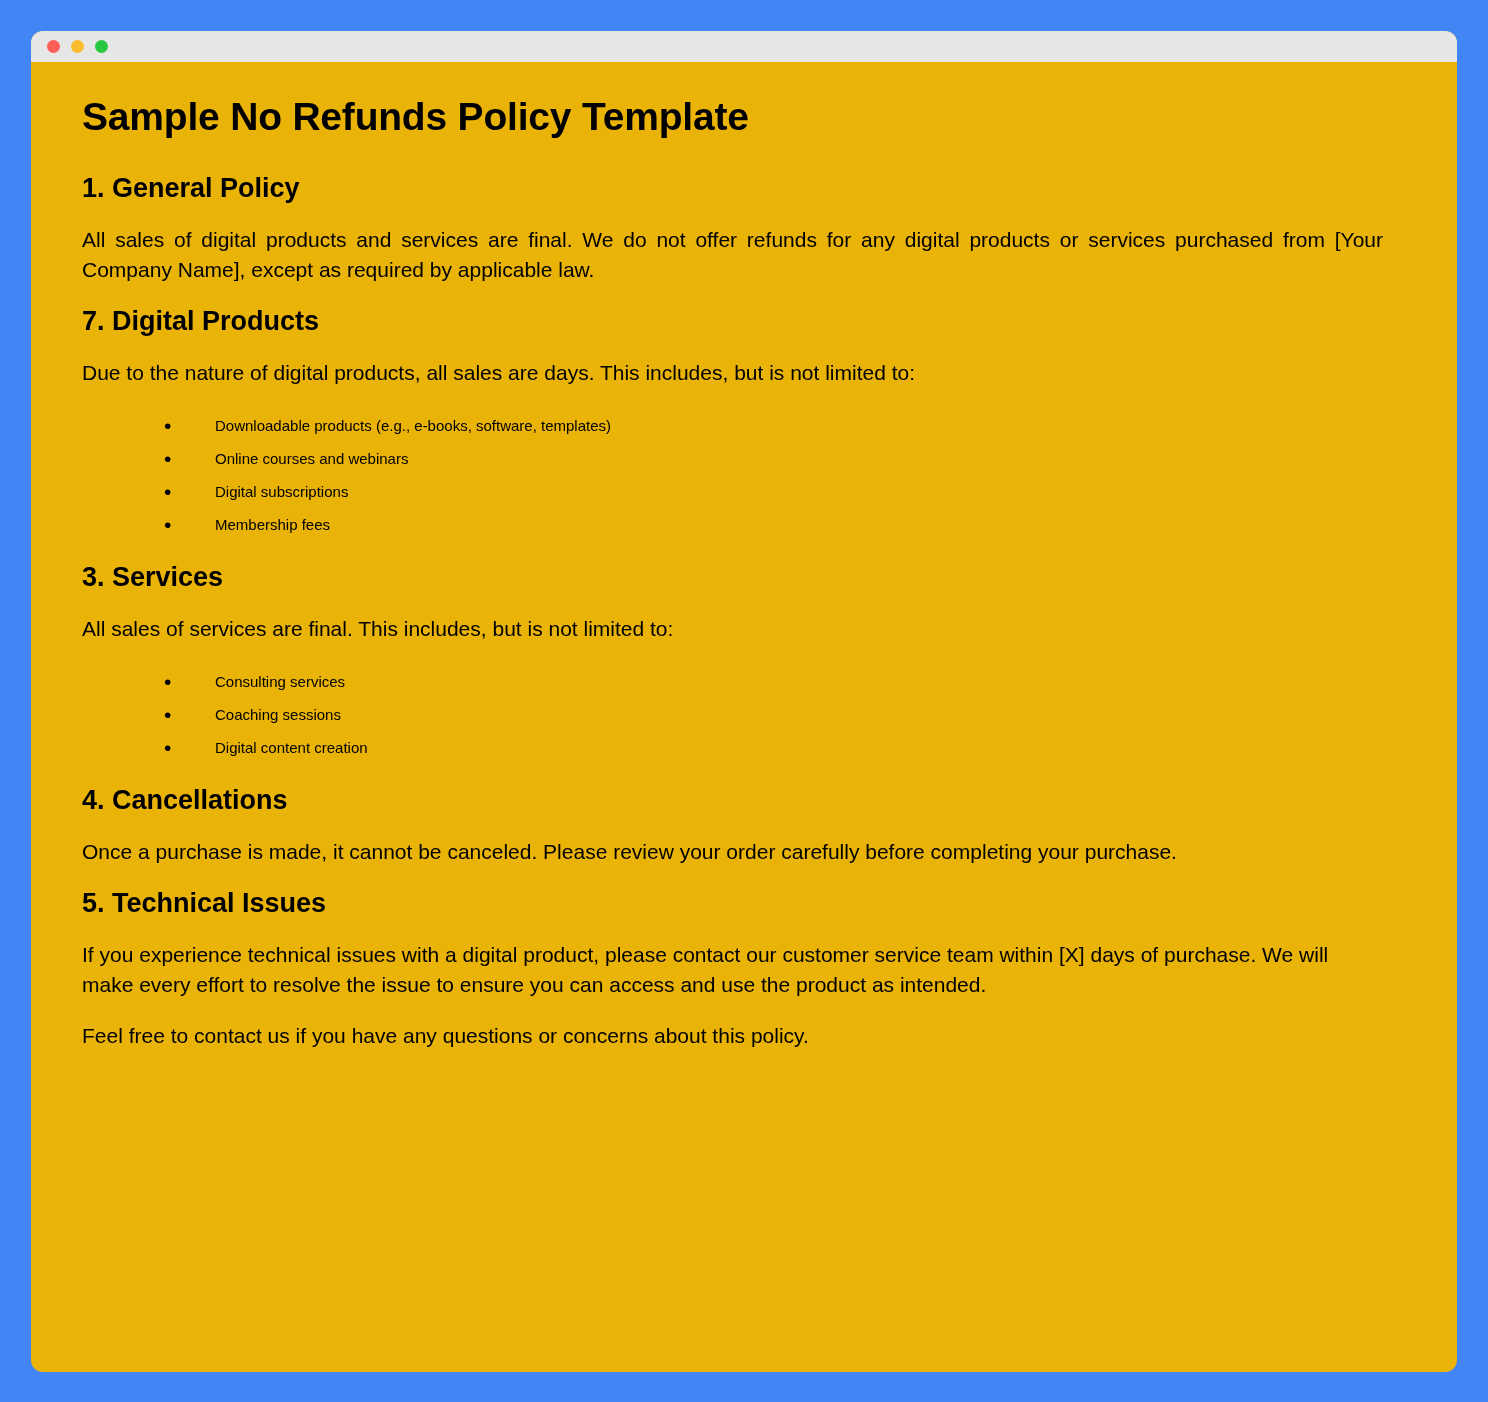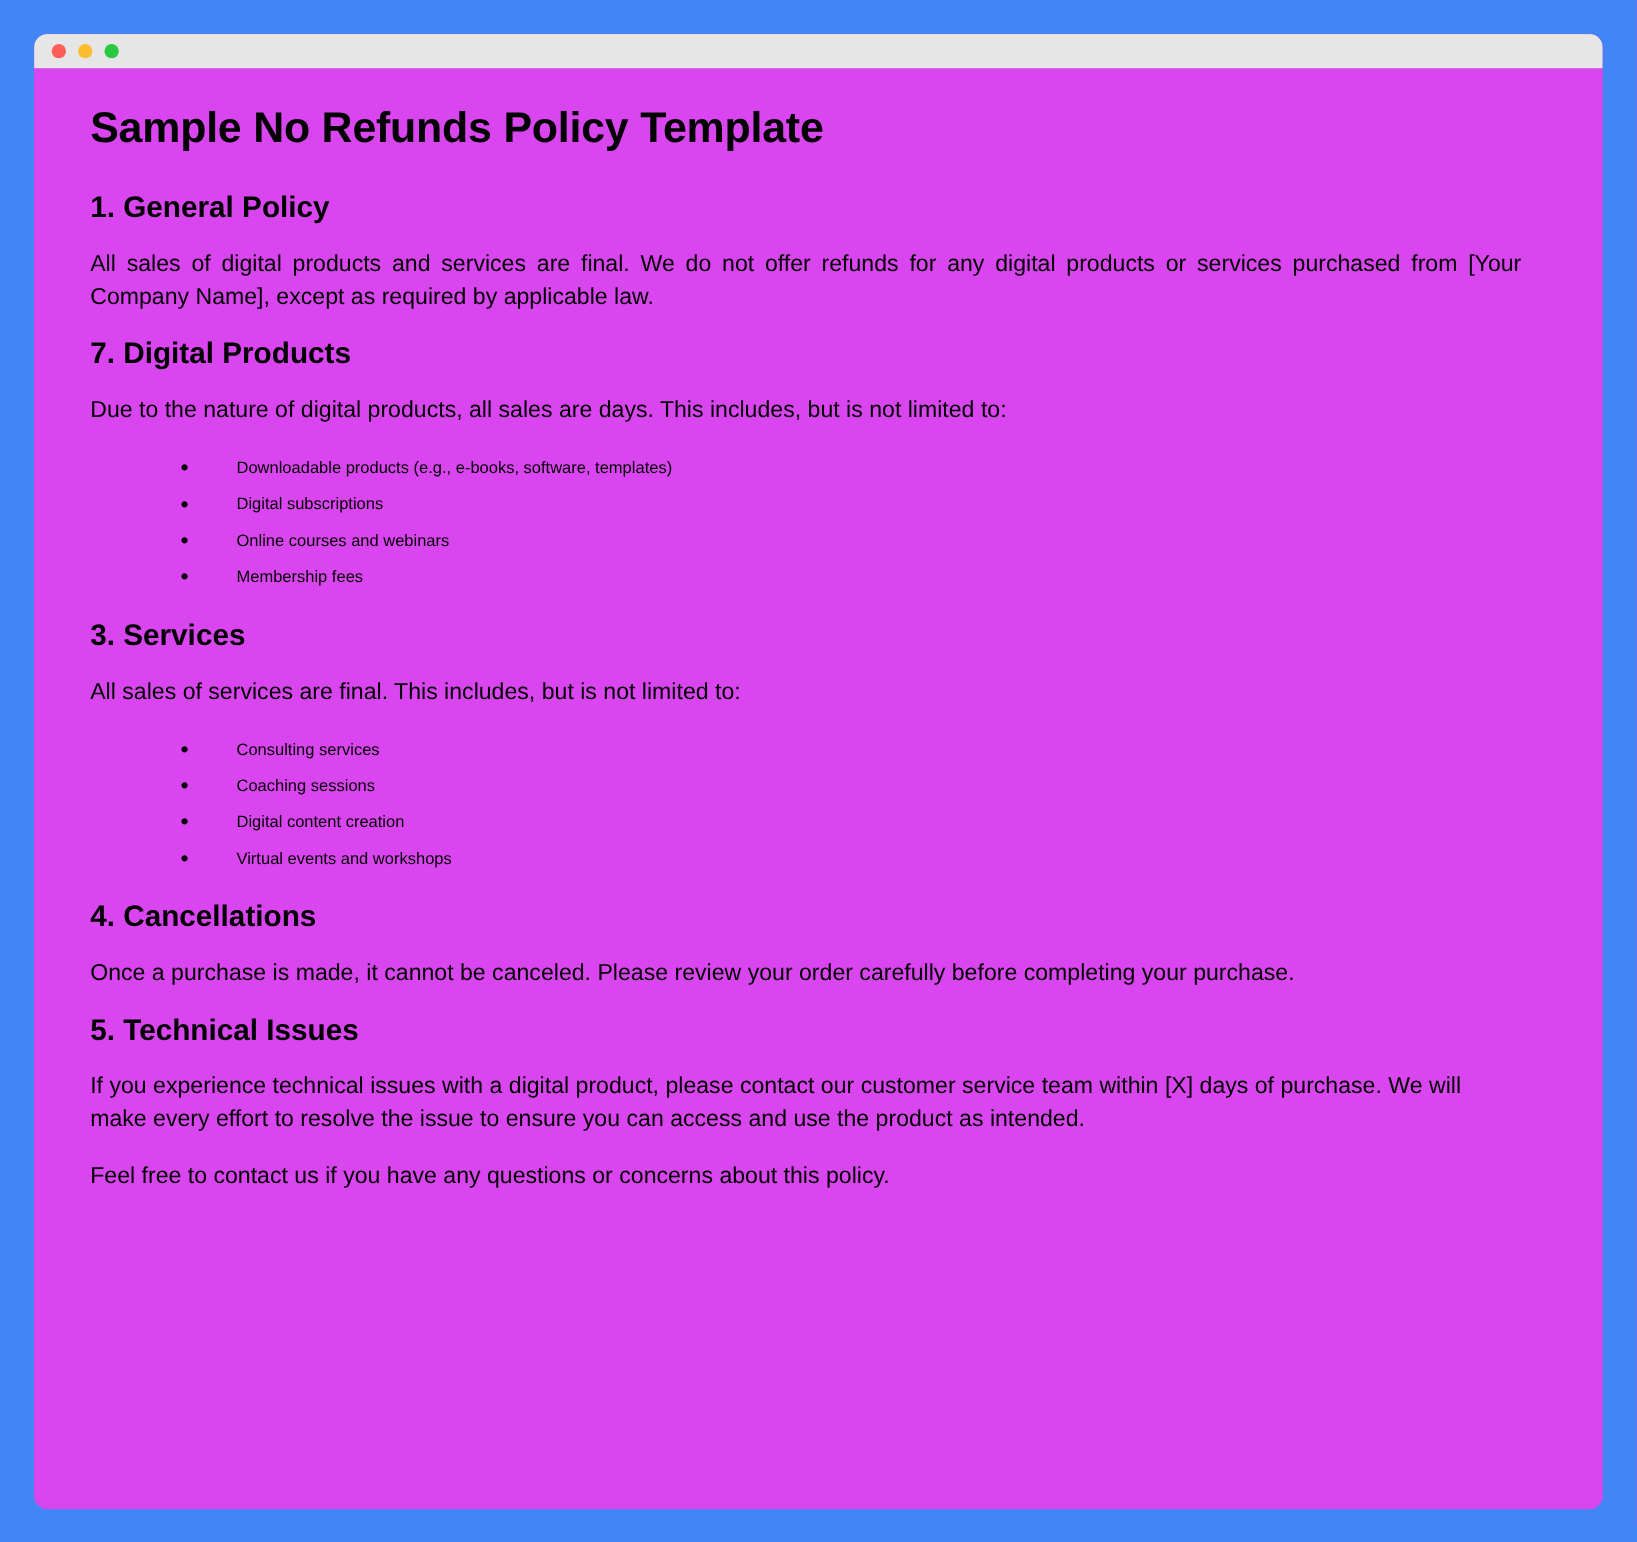--- a/index.html
+++ b/index.html
@@ -13,21 +13,21 @@
     font-family: "Liberation Sans", sans-serif;
     overflow: hidden;
   }
 
   .browser-window {
     position: absolute;
     left: 31px;
     top: 31px;
     width: 1426px;
     height: 1341px;
-    background: #d946ef;
+    background: #eab308;
     border-radius: 12px;
     overflow: hidden;
     box-sizing: border-box;
   }
 
   .title-bar {
     height: 31px;
     background: #e6e6e6;
     display: flex;
     align-items: center;
@@ -128,32 +128,31 @@
     <h1 class="doc-title">Sample No Refunds Policy Template</h1>
 
 
     <h2 class="section-heading">1. General Policy</h2>
     <p class="para">All sales of digital products and services are final. We do not offer refunds for any digital products or services purchased from [Your Company Name], except as required by applicable law.</p>
 
     <h2 class="section-heading">7. Digital Products</h2>
     <p class="para flow">Due to the nature of digital products, all sales are days. This includes, but is not limited to:</p>
     <ul class="bullet-list">
       <li>Downloadable products (e.g., e-books, software, templates)</li>
+      <li>Online courses and webinars</li>
       <li>Digital subscriptions</li>
-      <li>Online courses and webinars</li>
       <li>Membership fees</li>
     </ul>
 
     <h2 class="section-heading">3. Services</h2>
     <p class="para flow">All sales of services are final. This includes, but is not limited to:</p>
     <ul class="bullet-list">
       <li>Consulting services</li>
       <li>Coaching sessions</li>
       <li>Digital content creation</li>
-      <li>Virtual events and workshops</li>
     </ul>
 
     <h2 class="section-heading">4. Cancellations</h2>
     <p class="para">Once a purchase is made, it cannot be canceled. Please review your order carefully before completing your purchase.</p>
 
     <h2 class="section-heading">5. Technical Issues</h2>
     <p class="para flow">If you experience technical issues with a digital product, please contact our customer service team within [X] days of purchase. We will make every effort to resolve the issue to ensure you can access and use the product as intended.</p>
 
     <p class="para flow">Feel free to contact us if you have any questions or concerns about this policy.</p>
 

